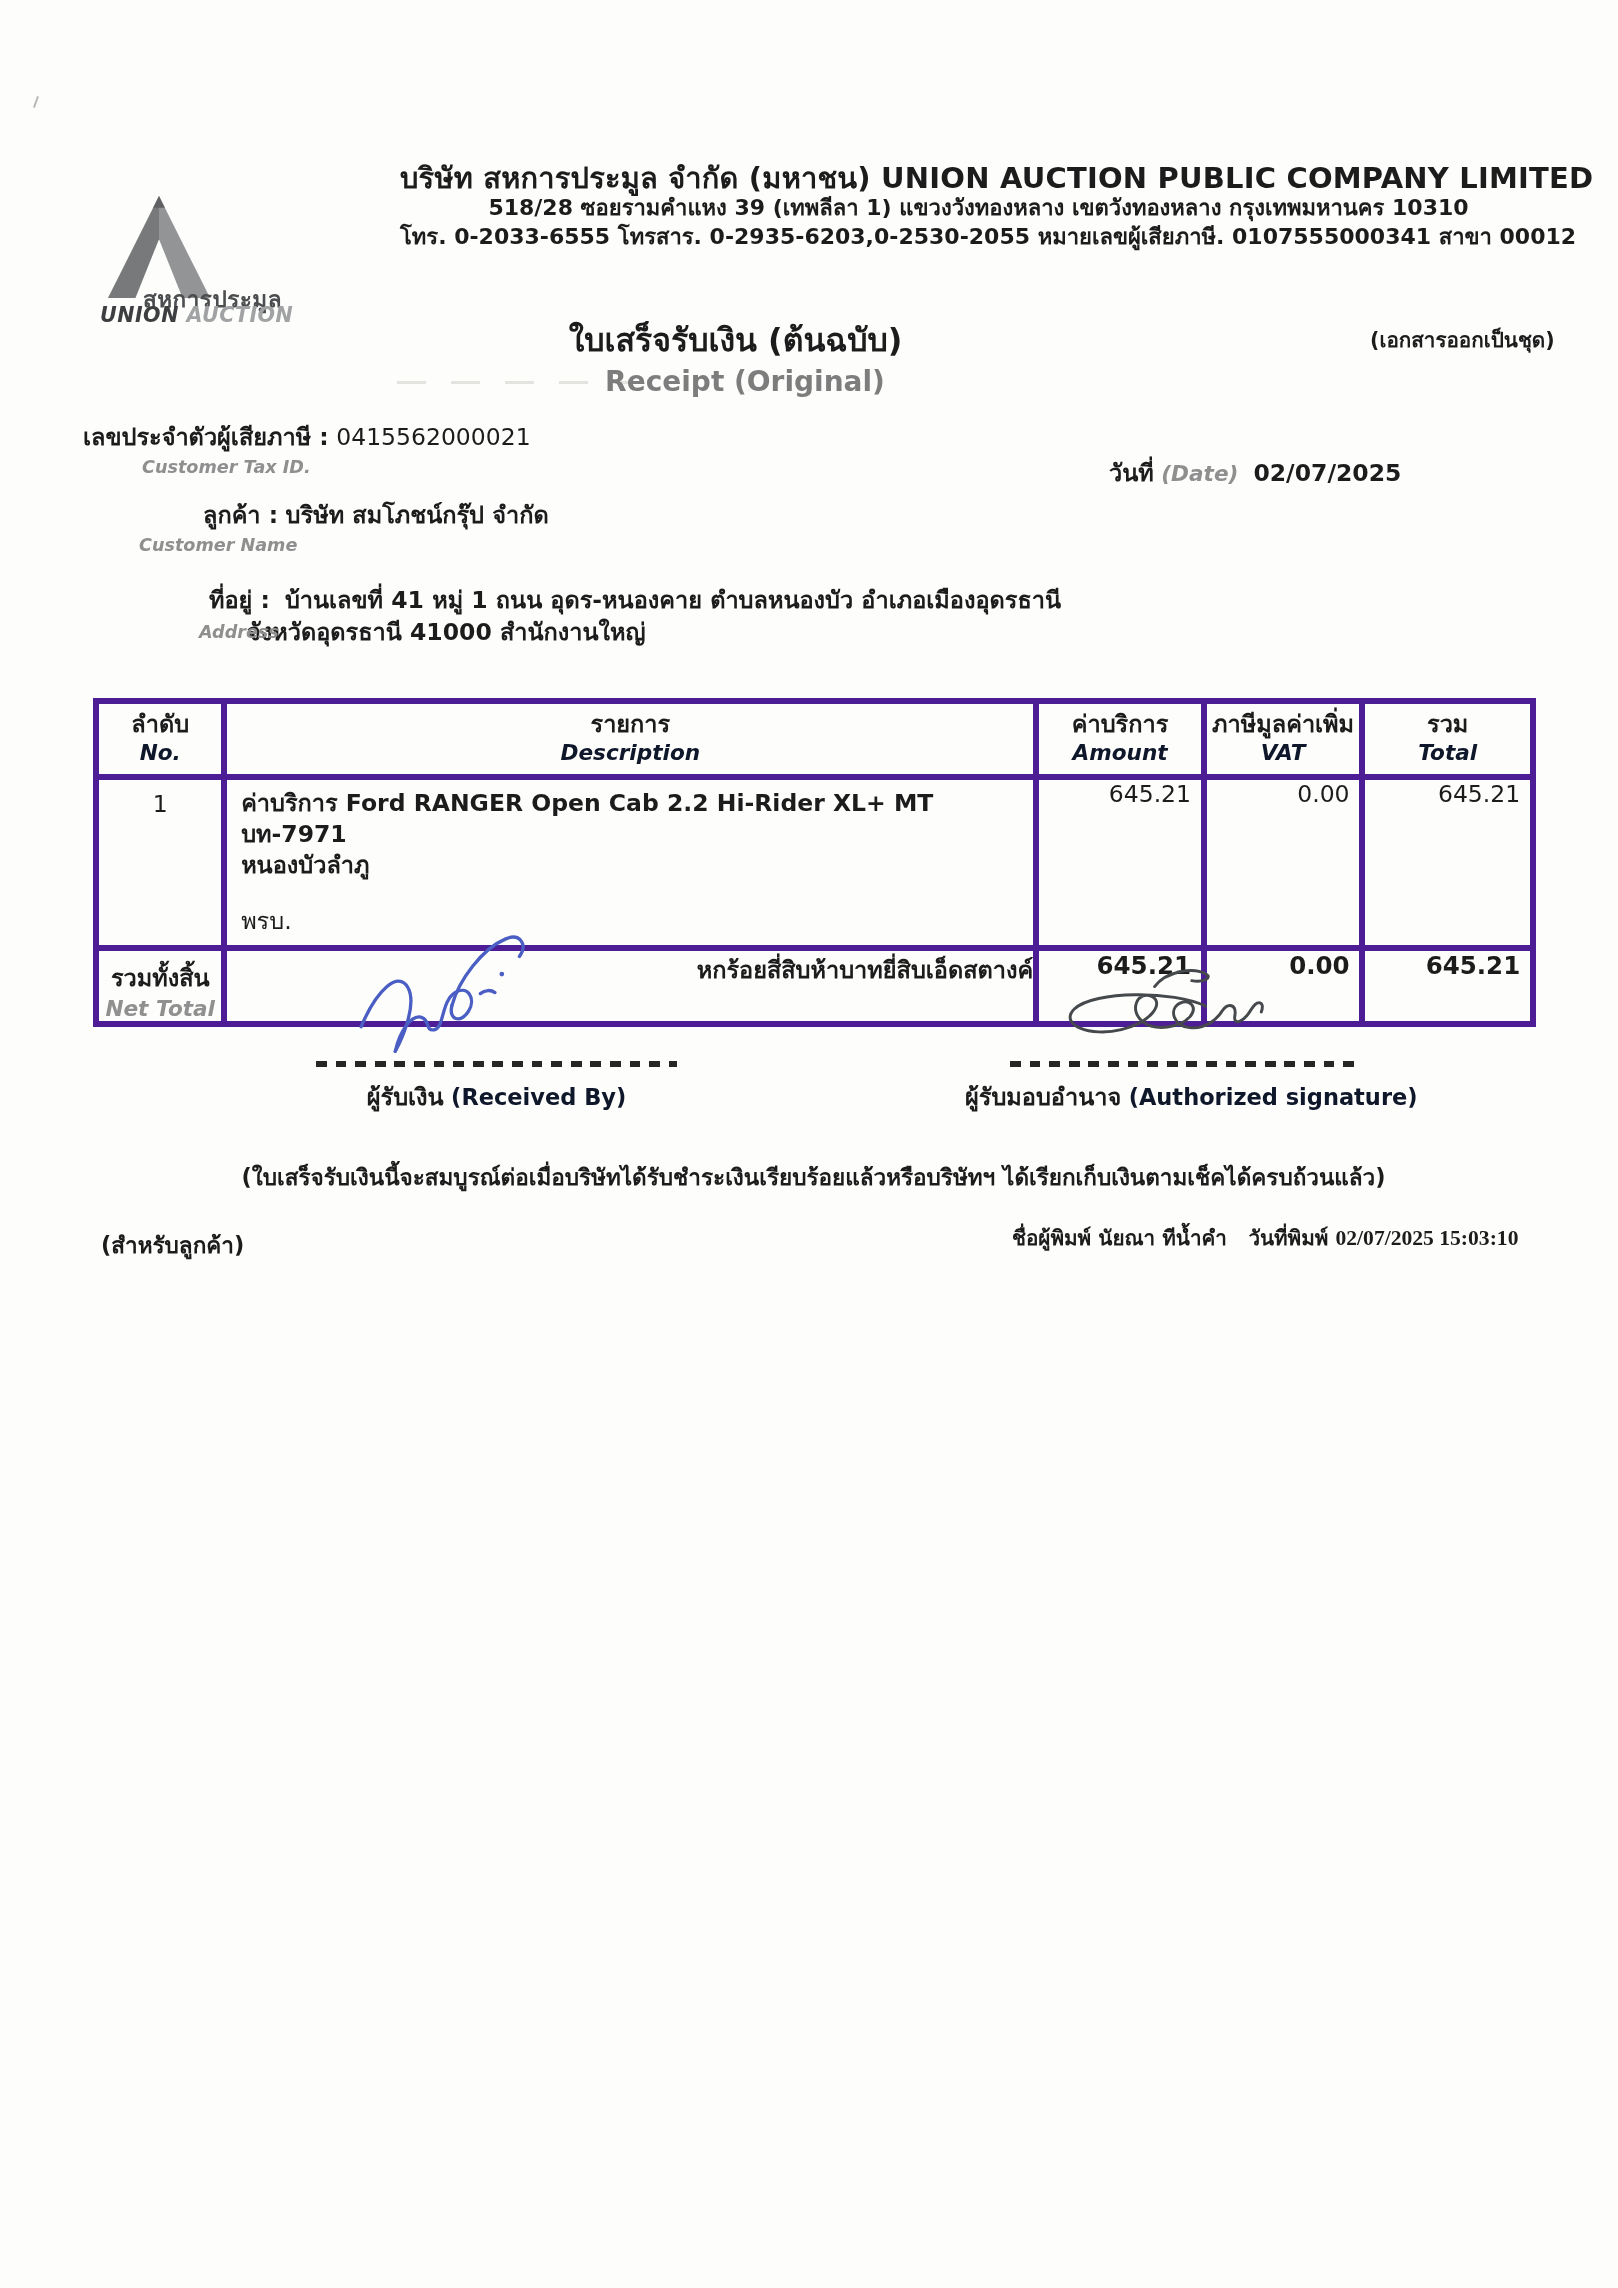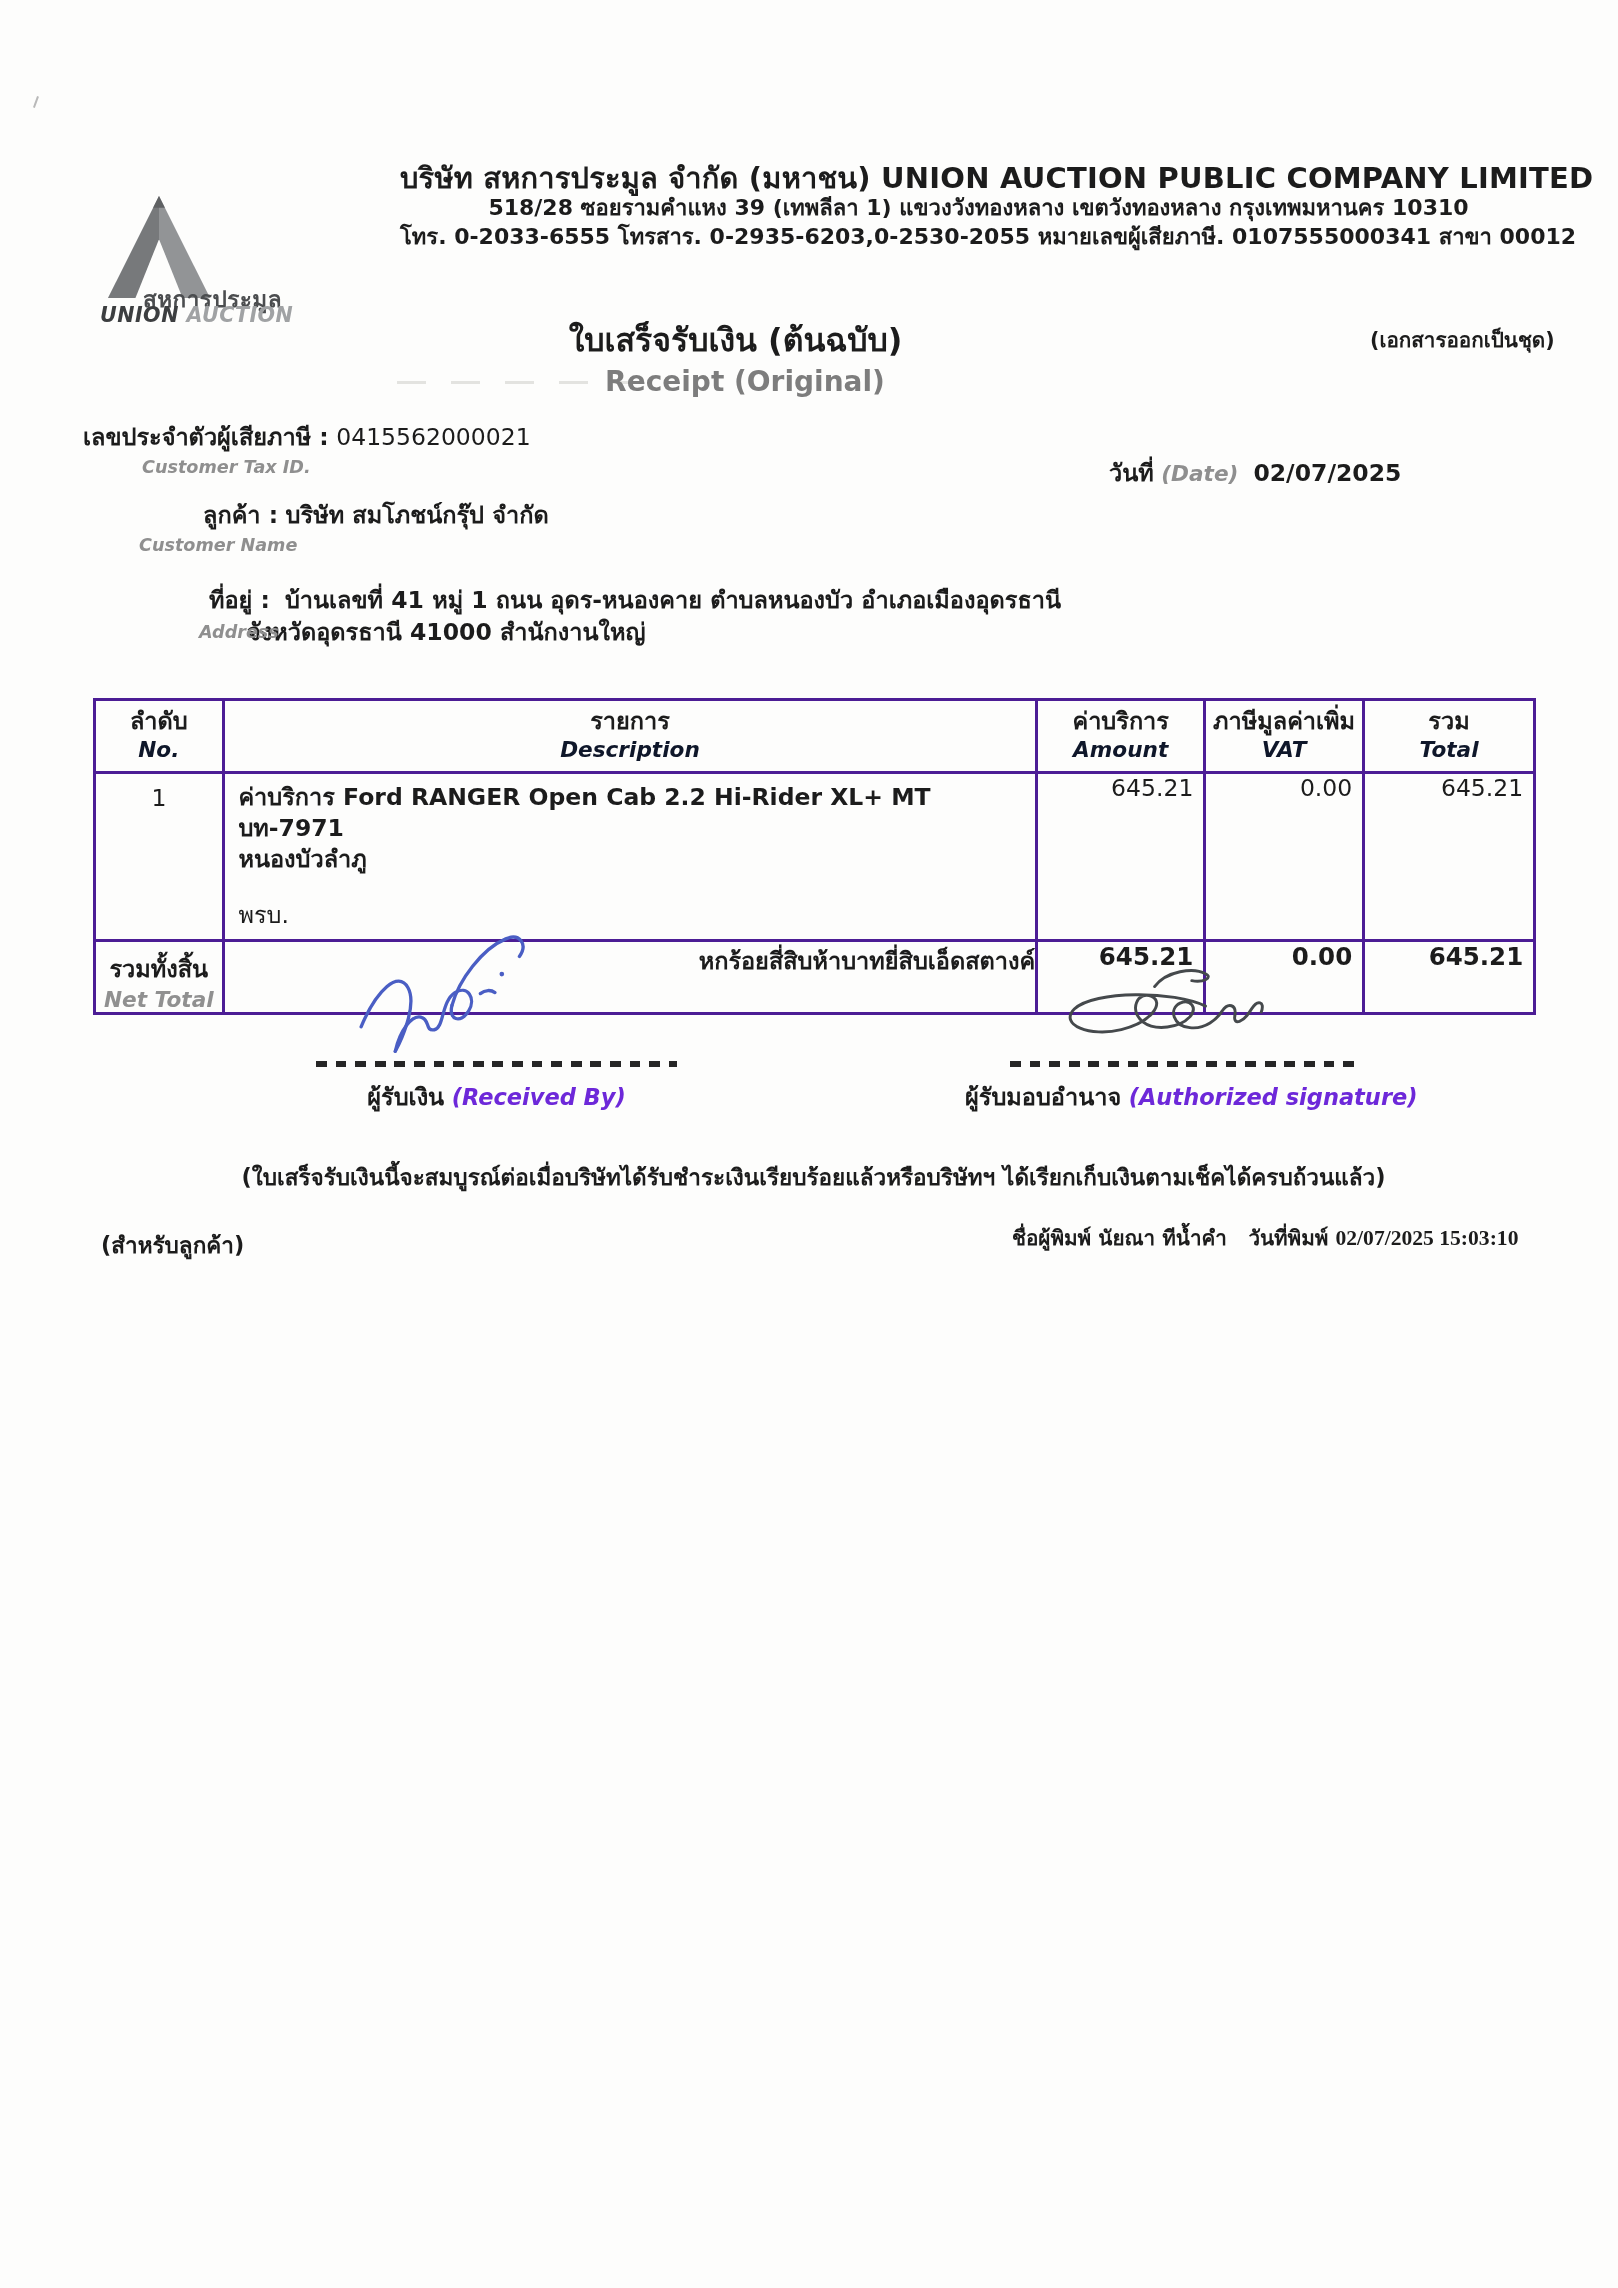--- a/index.html
+++ b/index.html
@@ -31,40 +31,40 @@
   .meta-row { font-size:23.5px; white-space:nowrap; }
   .meta-row .lbl { font-weight:700; }
   .meta-row .en  { color:#8f8f8f; font-style:italic; font-weight:600; font-size:21.6px; }
   .meta-row .val { font-weight:600; }
 
   .field { font-size:23.5px; white-space:nowrap; }
   .sublabel { font-size:17.6px; color:#8f8f8f; font-style:italic; font-weight:600; }
 
   
   .rtable { left:93px; top:698px; width:1443px; border:2.9px solid #2c2c2c; border-collapse:collapse; table-layout:fixed; }
-  .rtable td { border:3px solid #4c1d95; vertical-align:top;margin-left:28px; }
+  .rtable td { border:6px solid #4c1d95; vertical-align:top;margin-left:28px; }
   .rtable .hd { text-align:center; padding:5.9px 2px 7.8px; }
   .rtable .hd .th { font-size:23.5px; font-weight:700; line-height:29px; }
   .rtable .hd .en { font-size:21.6px; color:#0f172a; font-style:italic; font-weight:700; line-height:27.4px; }
   .cell-no { text-align:center; font-size:23.5px; padding-top:9.8px; }
   .cell-desc { padding:7.8px 13.7px 5.9px; }
   .desc-main { font-size:23.5px; font-weight:700; line-height:31px; }
   .desc-sub  { font-size:23.5px; margin-top:21.6px; }
   .num { text-align:right; font-size:23.5px; padding:0 9.8px 7.8px 0; vertical-align:bottom; }
   .net-lbl { text-align:center; padding-top:7.8px; }
   .net-lbl .th { font-size:23.5px; font-weight:700; }
   .net-lbl .en { font-size:21.6px; color:#909090; font-style:italic; font-weight:700; }
   .net-words { text-align:right; vertical-align:middle; font-size:23.5px; font-weight:700; }
   .net-num { text-align:right; font-size:24.5px; font-weight:700; padding:0 9.8px; vertical-align:middle; }
 
   
   .dotline { height:5.9px; background:repeating-linear-gradient(to right,#262626 0 10.8px,transparent 10.8px 19.6px); }
   .sig-label { font-size:23.5px; white-space:nowrap; }
   .sig-label .th { font-weight:700; }
-  .sig-label .en { color:#6d28d9; font-style:italic; font-weight:600; font-size:22.5px; }
+  .sig-label .en { color:#0f172a; font-weight:600; font-size:22.5px; }
 
   
   .note { left:93px; top:1159px; width:1441px; text-align:center; font-size:22.5px; font-weight:600; }
   .for-customer { left:101px; top:1227px; font-size:22.5px; font-weight:700; }
   .printed { left:1012px; top:1221px; font-size:20.6px; font-weight:700; white-space:nowrap; }
   .printed .mono { font-family:"Liberation Serif","DejaVu Serif",serif; font-size:21.6px; }
 
   .scan-artifact { left:397px; top:381px; width:240px; height:2.9px;
     background:repeating-linear-gradient(to right,#e3e3e0 0 29px,transparent 29px 54px); }
   .corner-mark { left:35px; top:96px; width:2px; height:11.8px; background:#b9b9b9; transform:rotate(20deg); }

